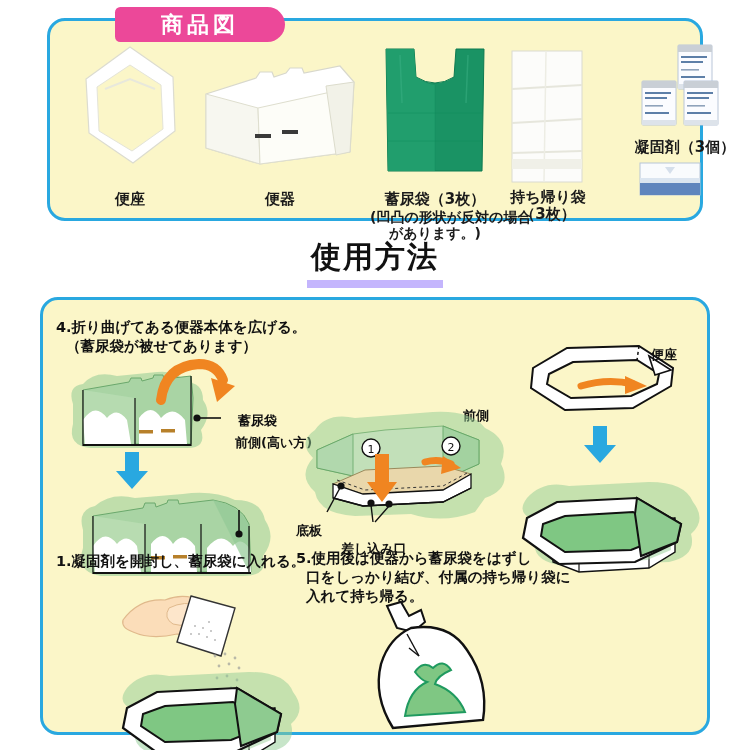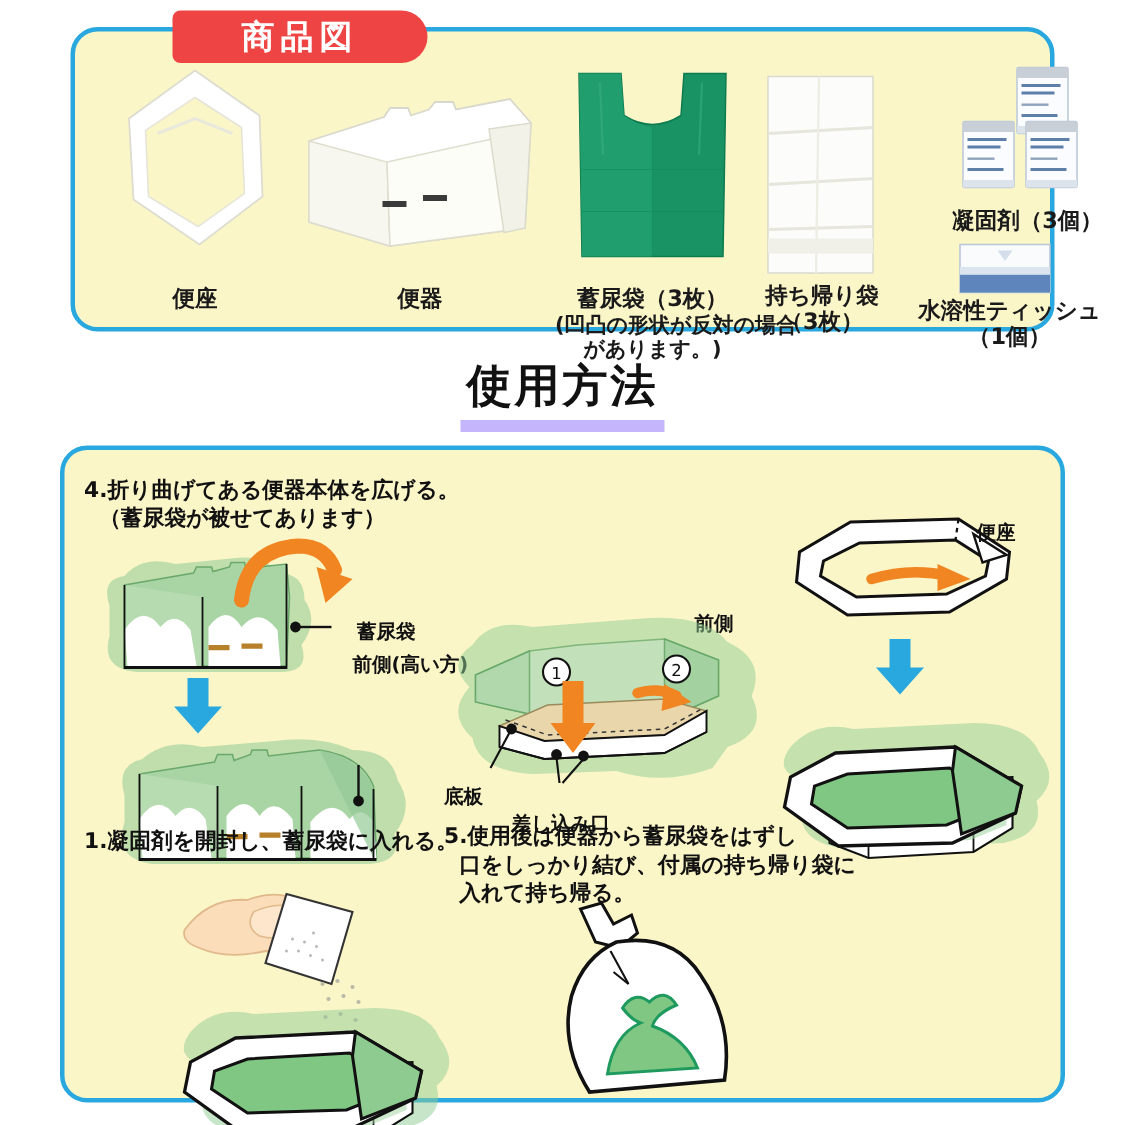--- a/index.html
+++ b/index.html
@@ -20,21 +20,21 @@
     border-radius:18px;
     box-sizing:border-box;
   }
 
   
   #products-panel{left:47px;top:18px;width:656px;height:203px;}
 
   #products-badge{
     position:absolute;left:115px;top:7px;
     width:170px;height:35px;
-    background:#ef4444;
+    background:#ec4899;
     border-radius:6px 20px 20px 6px;
     display:flex;align-items:center;justify-content:center;
     z-index:5;
   }
   #products-badge span{
     color:#fff;font-size:22px;font-weight:bold;letter-spacing:4px;
   }
 
   .prod{position:absolute;text-align:center;}
   .prod .cap{
@@ -179,24 +179,20 @@
     </div>
 
     <div class="art" style="left:588px;top:140px;">
       <svg width="64" height="36" viewBox="0 0 64 36">
         <rect x="2" y="2" width="60" height="32" fill="#f9fbfd" stroke="#b7c5d6" stroke-width="1"></rect>
         <rect x="2" y="22" width="60" height="12" fill="#5f85bd"></rect>
         <rect x="2" y="17" width="60" height="5" fill="#dbe5f0"></rect>
         <path d="M27 6 L37 6 L32 13 Z" fill="#d5dfeb"></path>
       </svg>
     </div>
-    <div class="prod" style="left:548px;top:178px;width:150px;">
-      <div class="cap" style="white-space:pre;">水溶性ティッシュ
-（1個）</div>
-    </div>
 
   </div>
   <div id="products-badge">
     <span>商品図</span>
   </div>
 
   <div id="howto-title">
     <span>使用方法</span>
   </div>
 

